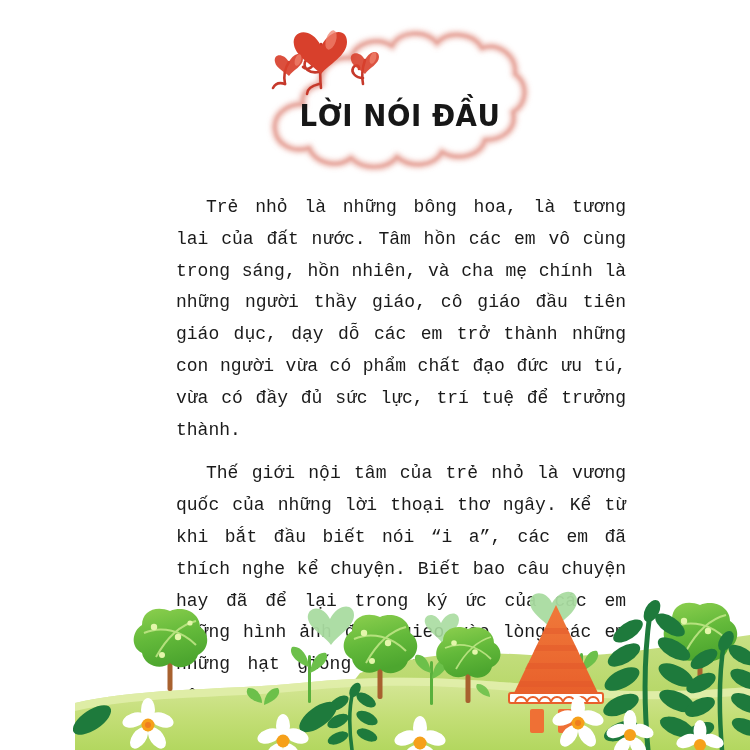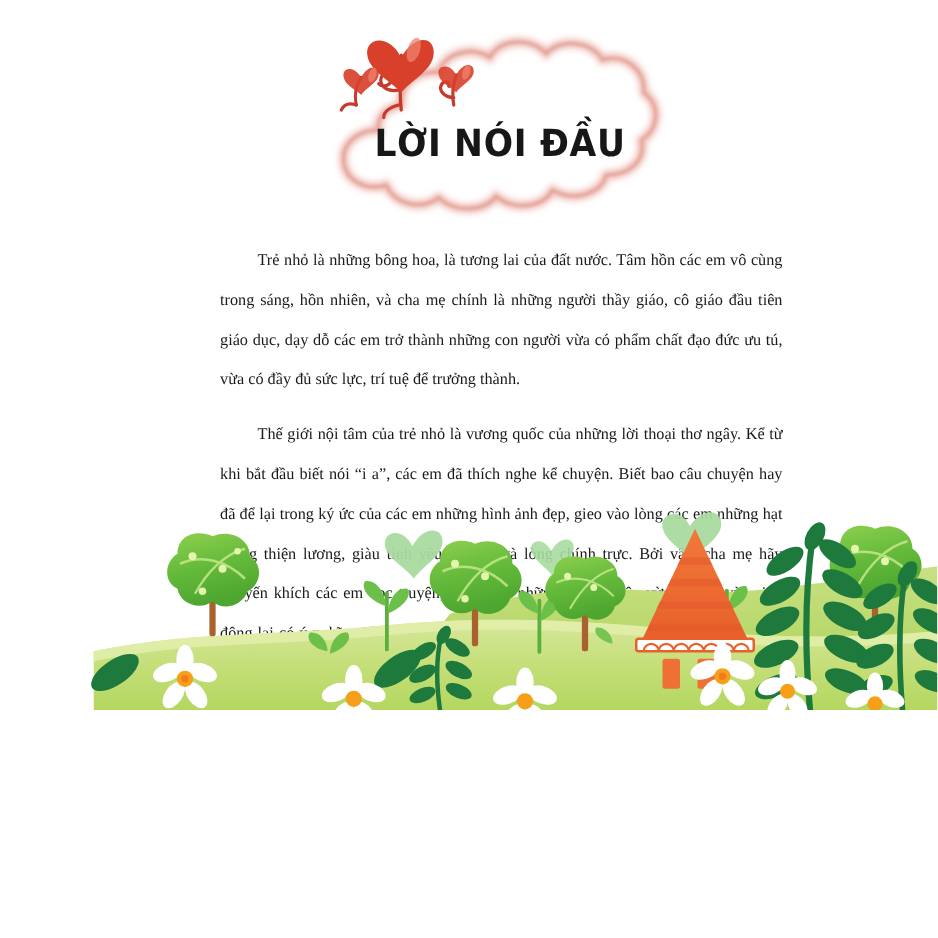--- a/index.html
+++ b/index.html
@@ -4,21 +4,21 @@
 <title>Lời Nói Đầu</title>
 <style>
   html, body {
     margin: 0;
     padding: 0;
     background: #ffffff;
   }
   #page {
     position: relative;
     width: 750px;
-    height: 568px;
+    height: 750px;
     background: #ffffff;
     overflow: hidden;
     font-family: "Liberation Sans", "DejaVu Sans", sans-serif;
   }
 
   
   #title-block {
     position: absolute;
     left: 245px;
     top: 12px;
@@ -59,24 +59,24 @@
     position: absolute;
     left: 176px;
     top: 192px;
     width: 450px;
   }
   #body-text p {
     margin: 0;
     text-align: justify;
     text-justify: inter-word;
     text-indent: 30px;
-    font-size: 13px;
+    font-size: 18px;
     line-height: 31.8px;
     color: #1a1a1a;
-    font-family: Liberation Serif, serif;
+    font-family: Liberation Mono, monospace;
   }
   #body-text p + p {
     margin-top: 12px;
   }
 
   
   #scene {
     position: absolute;
     left: 0;
     bottom: 0;

